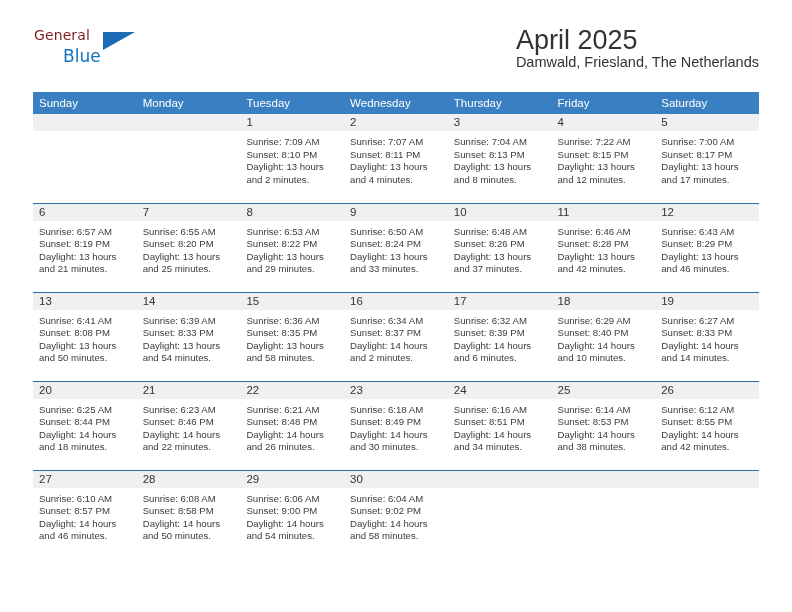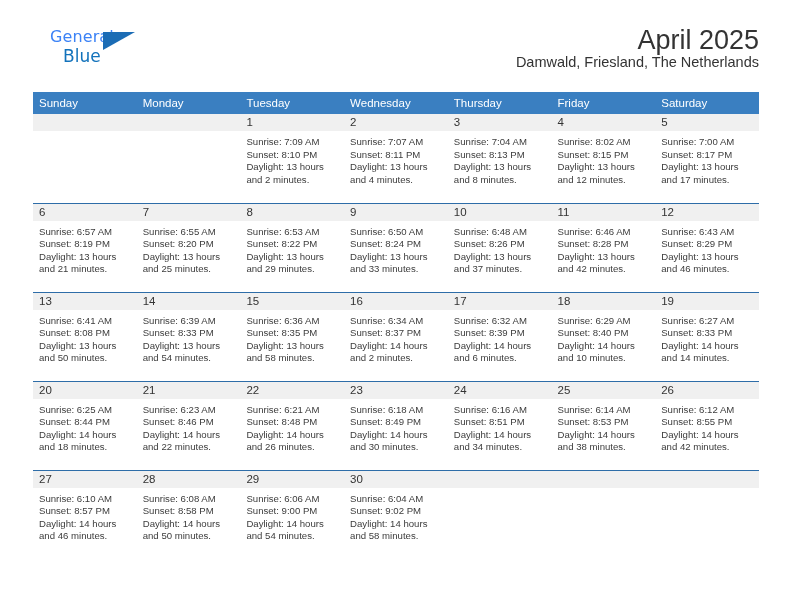--- a/index.html
+++ b/index.html
@@ -34,25 +34,25 @@
   }
 
   .logo {
     position: relative;
     width: 130px;
     height: 48px;
     user-select: none;
   }
   .logo-general {
     position: absolute;
-    left: 17px;
+    left: 1px;
     top: 1px;
-    font-size: 16px;
+    font-size: 14px;
     letter-spacing: 0.1px;
-    color: #3b82f6;
+    color: #7f1d1d;
     font-family: "DejaVu Sans", sans-serif;
   }
   .logo-blue {
     position: absolute;
     left: 30px;
     top: 20px;
     font-size: 17px;
     color: #1272bb;
     font-family: "DejaVu Sans", sans-serif;
   }
@@ -60,21 +60,21 @@
     position: absolute;
     left: 70px;
     top: 6px;
     width: 0;
     height: 0;
     border-left: 32px solid #1b6cb5;
     border-bottom: 18px solid transparent;
   }
 
   .title-block {
-    text-align: right;
+    text-align: left;
     padding-top: 0px;
   }
   .cal-title {
     font-size: 27px;
     color: #333333;
     line-height: 1.05;
     font-weight: normal;
     margin: 0;
     font-family: "Liberation Sans", sans-serif;
   }
@@ -218,21 +218,21 @@
                 <div>Sunset: 8:13 PM</div>
                 <div>Daylight: 13 hours</div>
                 <div>and 8 minutes.</div>
               </div>
             </div>
           </td>
           <td>
             <div class="cell-inner">
               <div class="daynum">4</div>
               <div class="daylines">
-                <div>Sunrise: 8:02 AM</div>
+                <div>Sunrise: 7:22 AM</div>
                 <div>Sunset: 8:15 PM</div>
                 <div>Daylight: 13 hours</div>
                 <div>and 12 minutes.</div>
               </div>
             </div>
           </td>
           <td>
             <div class="cell-inner">
               <div class="daynum">5</div>
               <div class="daylines">

